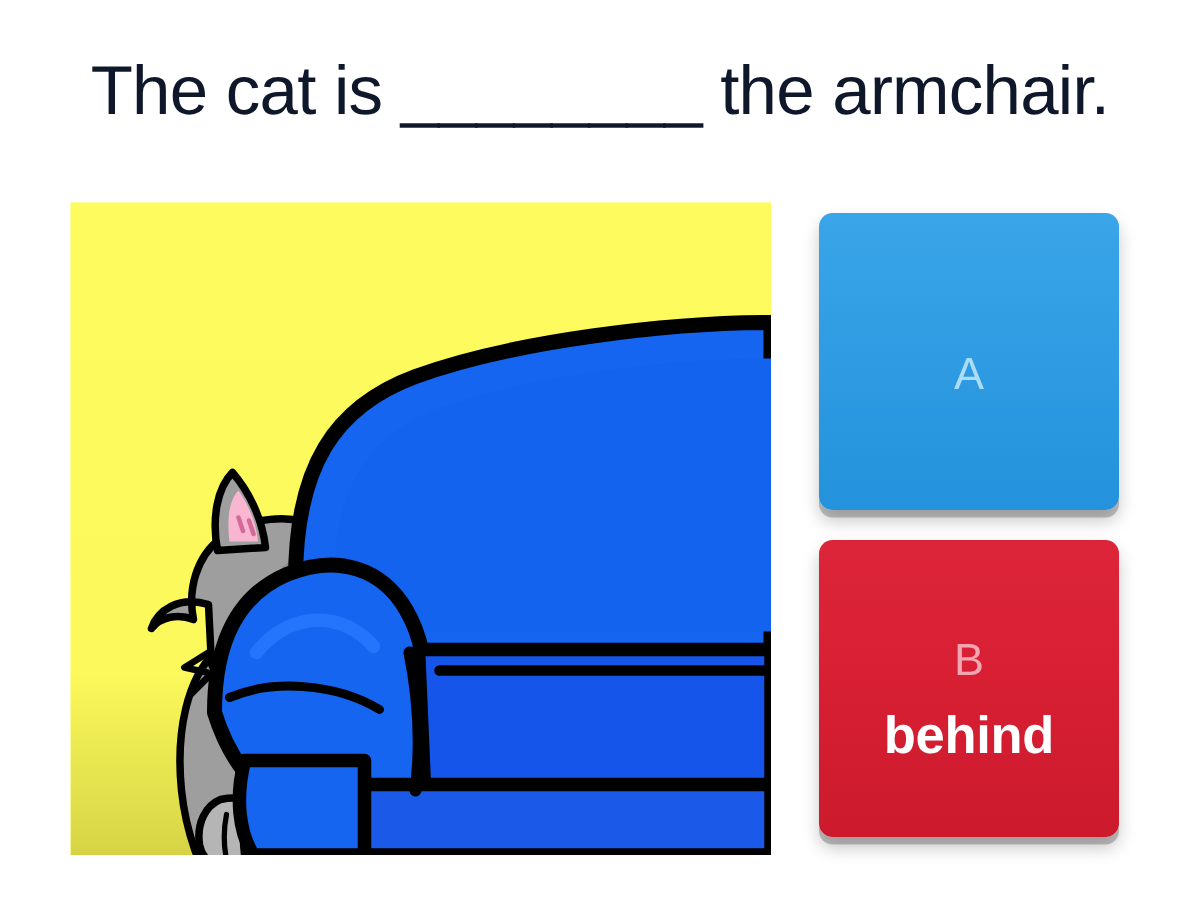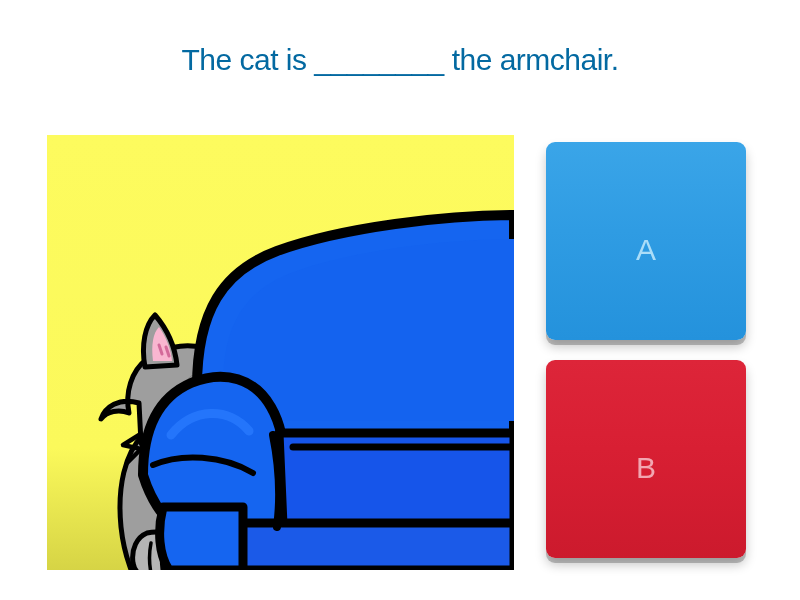--- a/index.html
+++ b/index.html
@@ -20,23 +20,23 @@
     position: absolute;
     left: 0;
     top: 0;
     width: 800px;
     height: 120px;
     display: flex;
     align-items: center;
     justify-content: center;
   }
   #question-text {
-    font-size: 30px;
+    font-size: 46px;
     line-height: 1.05;
-    color: #0369a1;
+    color: #0f172a;
     font-weight: 400;
     letter-spacing: -0.5px;
     white-space: nowrap;
     font-family: "Liberation Sans", sans-serif;
   }
 
   
   #media-panel {
     position: absolute;
     left: 47px;
@@ -205,15 +205,16 @@
 </div>
 
 <div id="answers">
 
   <button class="answer-button option-a">
     <span class="answer-letter">A</span>
   </button>
 
   <button class="answer-button option-b">
     <span class="answer-letter">B</span>
+    <span class="answer-label">behind</span>
   </button>
 
 </div>
 
 </body></html>

